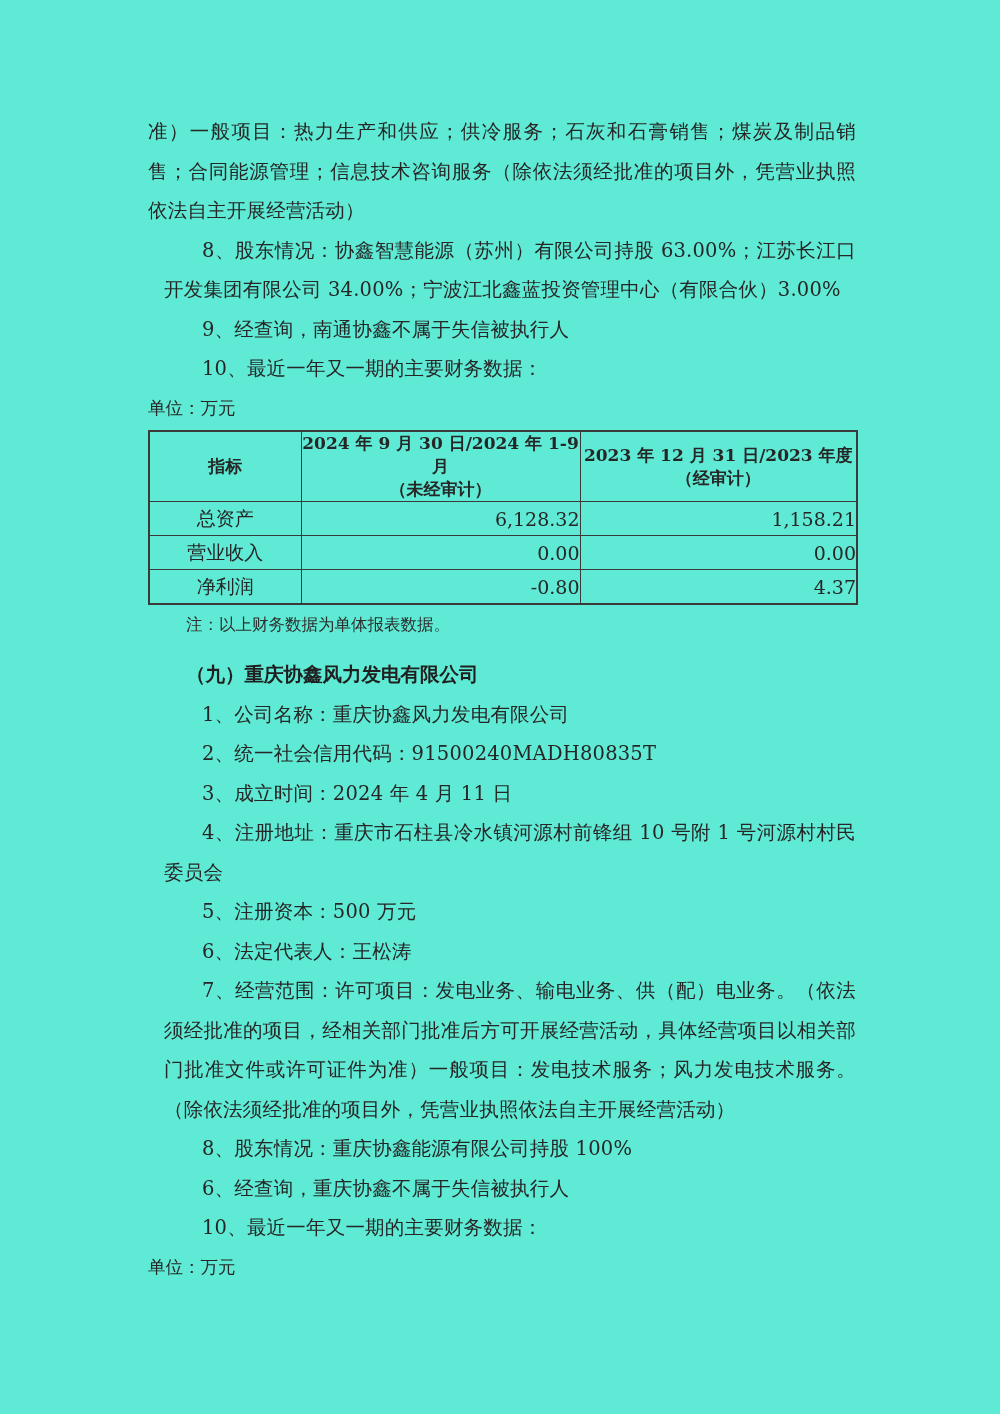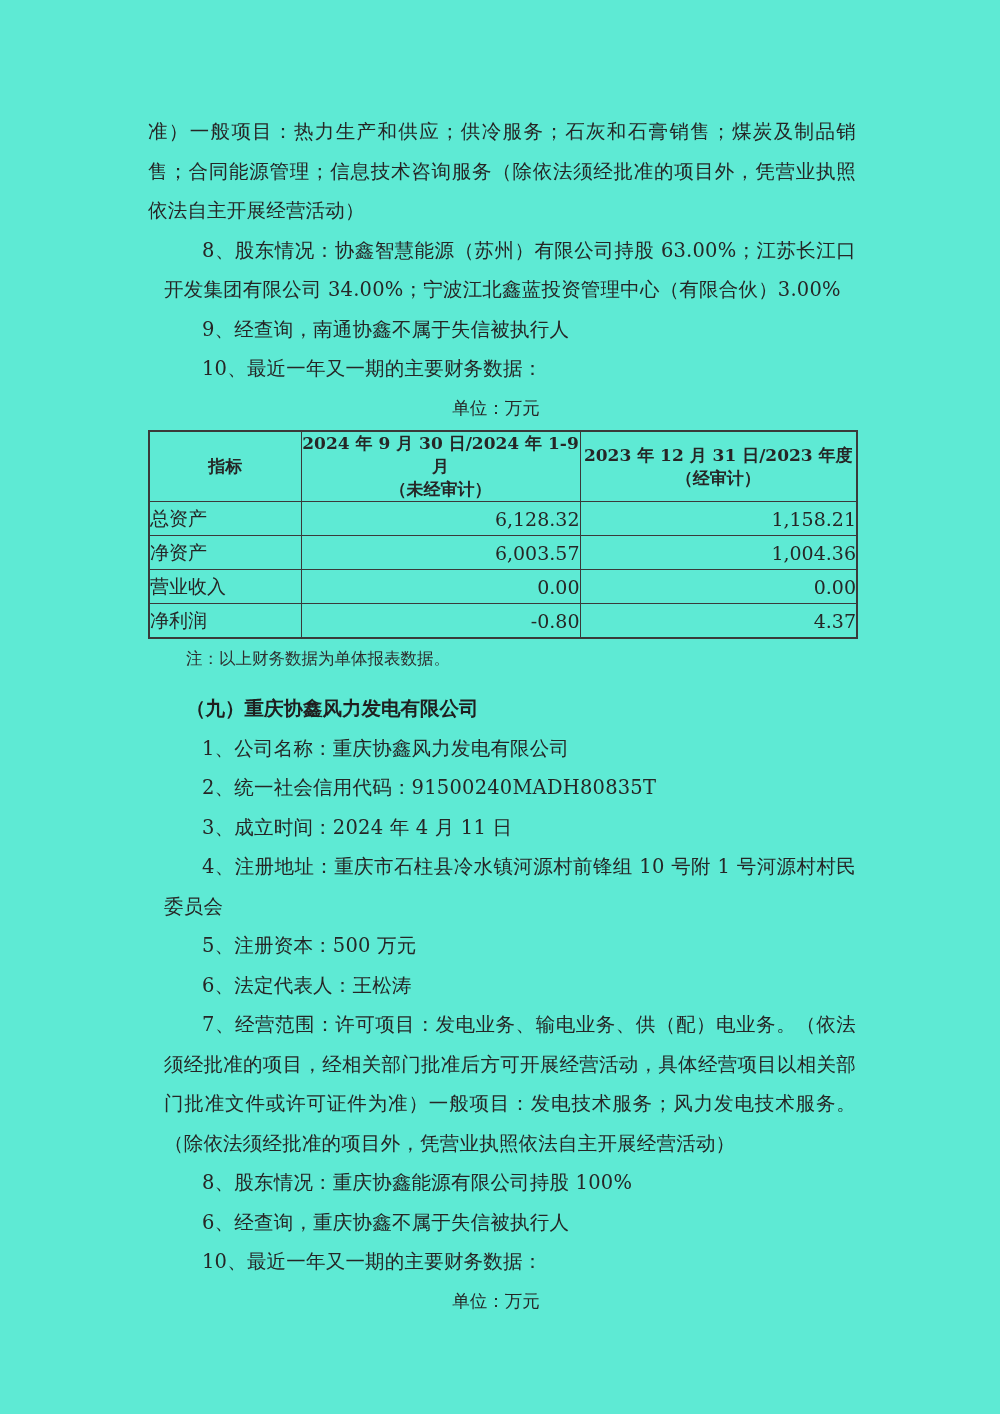--- a/index.html
+++ b/index.html
@@ -26,21 +26,21 @@
     line-height: 39.5px;
     text-align: justify;
     text-justify: inter-ideograph;
     letter-spacing: 0.2px;
   }
   p.indent { text-indent: 38px; margin-left: 16px; }
   .unit-row {
     height: 39.5px;
     line-height: 39.5px;
     font-size: 17.5px;
-    text-align: center;
+    text-align: left;
     padding-right: 12px;
   }
   table.fin {
     width: 708px;
     margin-top: 2px;
     border-collapse: collapse;
     border: 2.5px solid #3a3a3a;
     table-layout: fixed;
   }
   table.fin col.c1 { width: 152px; }
@@ -57,21 +57,21 @@
     text-align: center;
     vertical-align: middle;
     line-height: 23px;
   }
   table.fin th .hline { display: block; }
   table.fin td {
     height: 33px;
     font-size: 19px;
     vertical-align: middle;
   }
-  td.rowlabel { }
+  td.rowlabel { text-align: center; }
   td.num { text-align: right; padding-right: 11px; margin-left: 22px; }
   p.note {
     margin: 6px 0 16px 0;
     font-size: 16.5px;
     line-height: 28px;
     text-indent: 38px;
     color: #2e2e2e;
   }
   h3.heading {
     margin: 16px 0 0 0;
@@ -119,25 +119,20 @@
           </th>
         </tr>
       </thead>
       <tbody>
         <tr>
           <td class="rowlabel">总资产</td>
           <td class="num">6,128.32</td>
           <td class="num">1,158.21</td>
         </tr>
         <tr>
-          <td class="rowlabel">净资产</td>
-          <td class="num">6,003.57</td>
-          <td class="num">1,004.36</td>
-        </tr>
-        <tr>
           <td class="rowlabel">营业收入</td>
           <td class="num">0.00</td>
           <td class="num">0.00</td>
         </tr>
         <tr>
           <td class="rowlabel">净利润</td>
           <td class="num">-0.80</td>
           <td class="num">4.37</td>
         </tr>
       </tbody>

